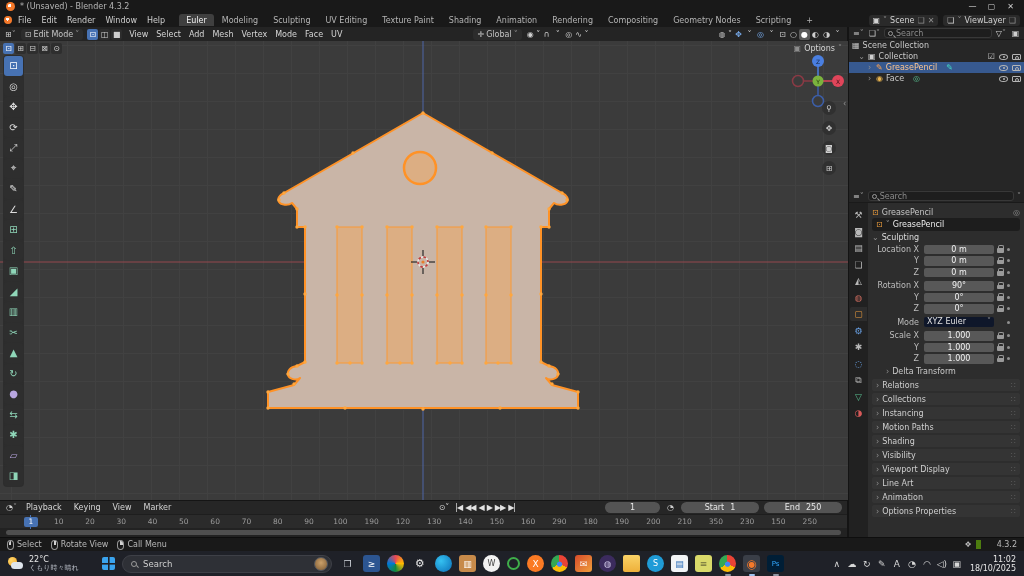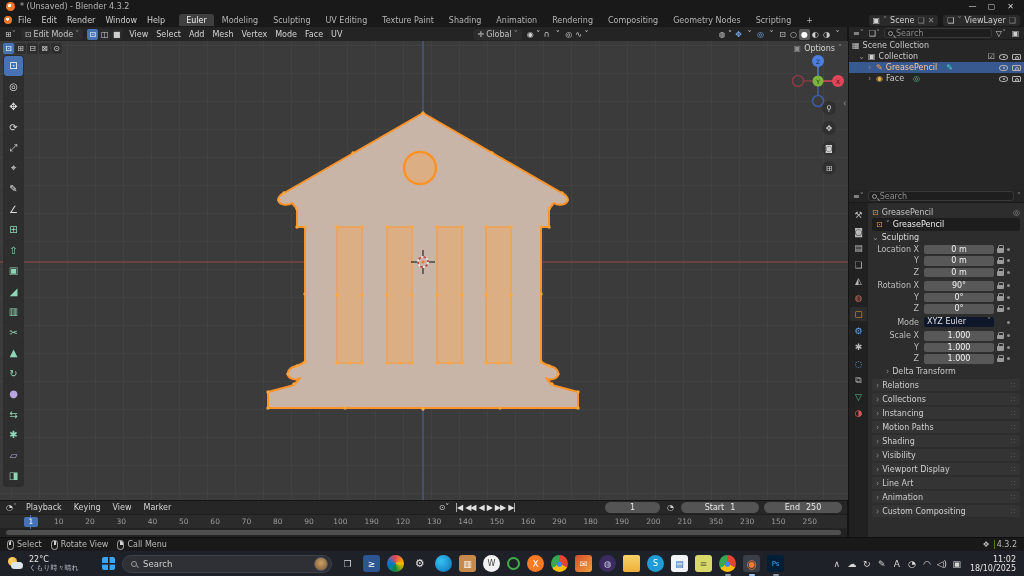--- a/index.html
+++ b/index.html
@@ -132,21 +132,21 @@
 
 .statusbar{position:absolute;left:0;top:537px;width:1024px;height:14px;background:#191919;
   display:flex;align-items:center;gap:9px;padding:0 7px;color:#b9b9b9;border-top:1px solid #0e0e0e}
 .hint{display:flex;align-items:center;gap:3px}
 .mi{width:7px;height:10px;border:1px solid #989898;border-radius:3.5px/4px;position:relative}
 .mi i{position:absolute;top:0.5px;width:2.8px;height:3.8px;background:#d2d2d2}
 .mi.l i{left:0.5px;border-radius:2.5px 0 0 0}
 .mi.m i{left:2.1px;width:2.2px}
 .mi.r i{right:0.5px;border-radius:0 2.5px 0 0}
 .sb-right{margin-left:auto;display:flex;align-items:center;gap:4px}
-.ver{border-left:1px solid #4d7c0f;padding-left:2px}
+.ver{border-left:5px solid #4d7c0f;padding-left:16px}
 
 
 .taskbar{position:absolute;left:0;top:551px;width:1024px;height:25px;background:#1f2128;
   display:flex;align-items:center;padding:0 8px}
 .wx{display:flex;align-items:center;gap:5px}
 .wxicon{width:16px;height:14px;position:relative}
 .wxicon::before{content:"";position:absolute;left:0;top:0;width:9px;height:9px;border-radius:50%;
   background:radial-gradient(circle at 35% 35%,#ffd76a,#f6a82c)}
 .wxicon::after{content:"";position:absolute;left:3px;top:5px;width:12px;height:7px;
   border-radius:5px;background:#dfe5ec}
@@ -667,21 +667,21 @@
             </div>
 
             <div class="section">
               <i class="dim">›</i>
               <span>Animation</span>
               <i class="grip">∷</i>
             </div>
 
             <div class="section">
               <i class="dim">›</i>
-              <span>Custom Compositing</span>
+              <span>Options Properties</span>
               <i class="grip">∷</i>
             </div>
           </div>
       </div>
     </div>
   </div>
 
   <div class="timeline">
     <div class="tl-header">
       <span class="hbtn">

